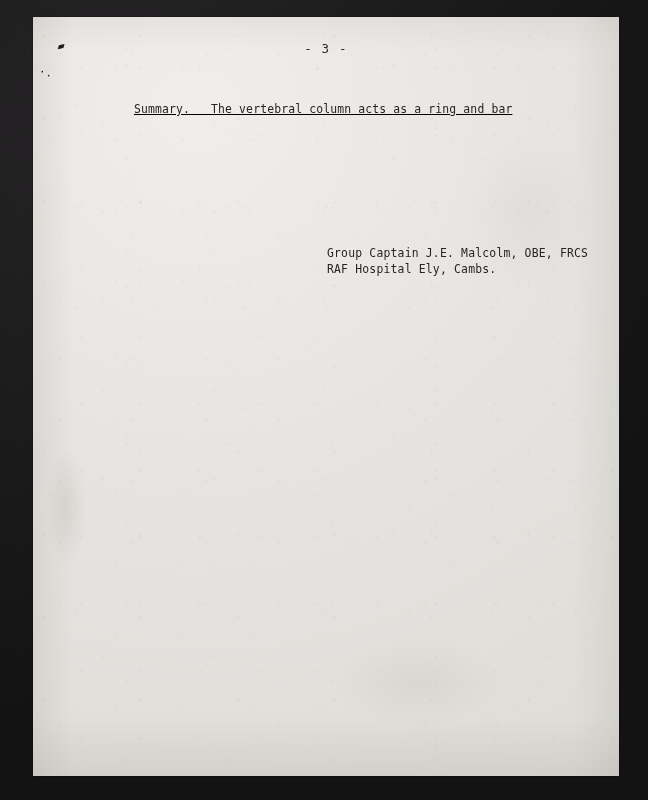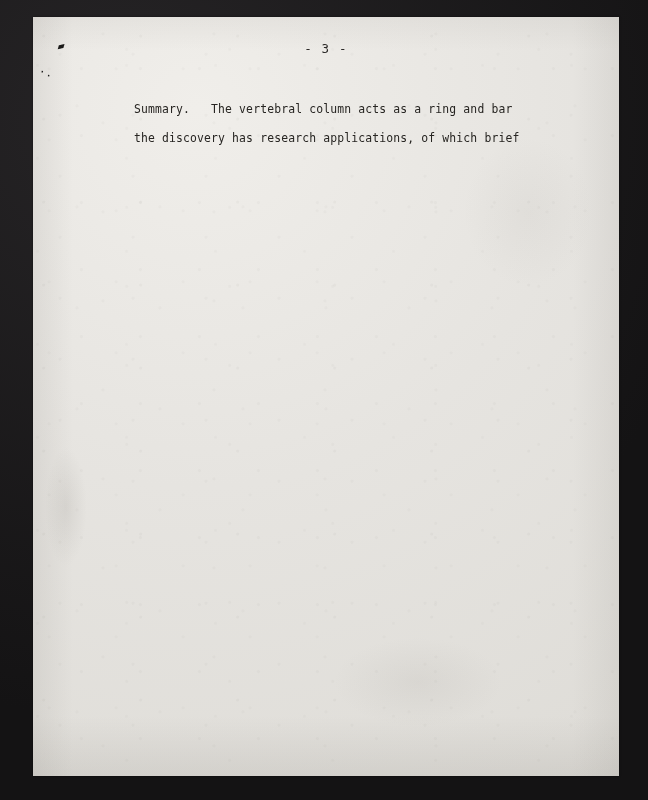--- a/index.html
+++ b/index.html
@@ -92,20 +92,21 @@
     line-height: 1;
   }
   .ink-mark.m1 { left: 24px; top: 22px; transform: rotate(-12deg); font-weight: bold; }
   .ink-mark.m2 { left: 6px;  top: 50px; transform: rotate(8deg); font-size: 11px; }
 
   .body-block {
     position: absolute;
     left: 101px;
     top: 78px;
     width: 420px;
+    text-decoration: underline;
   }
   .body-line {
     font-size: 11.4px;
     letter-spacing: 0.15px;
     line-height: 29px;
     color: #272522;
     white-space: pre;
   }
 
   .signature-block {
@@ -144,18 +145,21 @@
 
   <div class="text-layer">
 
     <div class="page-number">- 3 -</div>
 
     <div class="ink-mark m1">▰</div>
     <div class="ink-mark m2">·.</div>
 
     <div class="body-block">
       <div class="body-line">Summary.   The vertebral column acts as a ring and bar</div>
-      <div class="body-line">the discovery has research applications, of which brief</div>
     </div>
 
+    <div class="signature-block">
+      <div class="sig-line">Group Captain J.E. Malcolm, OBE, FRCS</div>
+      <div class="sig-line">RAF Hospital Ely, Cambs.</div>
+    </div>
 
   </div>
 </div>
 
 </body></html>

